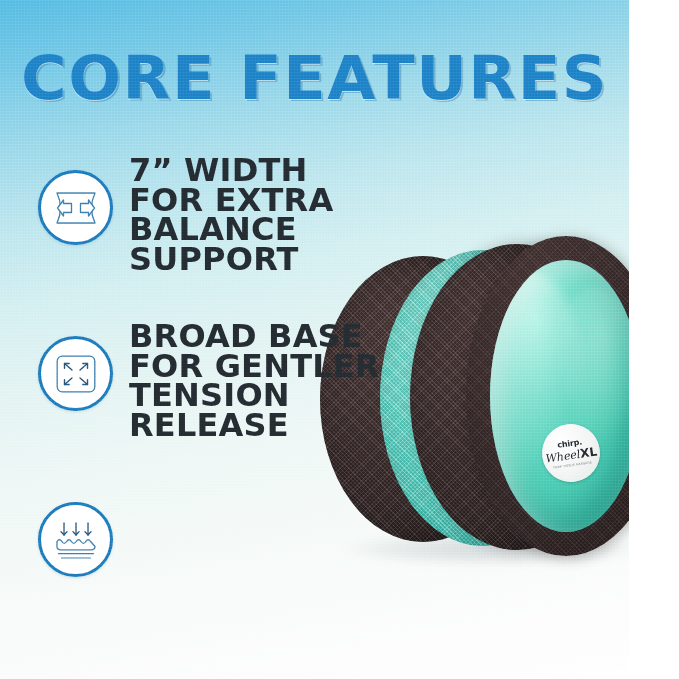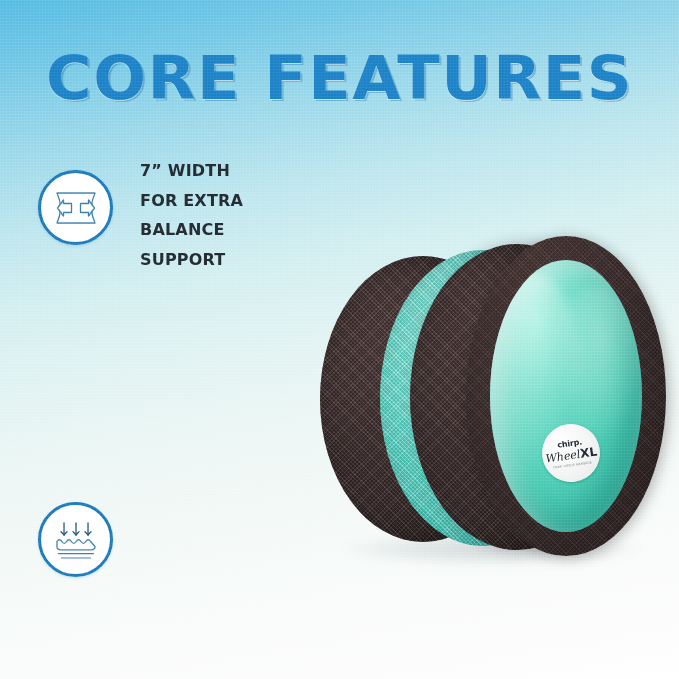--- a/index.html
+++ b/index.html
@@ -9,21 +9,21 @@
   body {
     width: 679px;
     height: 679px;
     overflow: hidden;
     font-family: "Liberation Sans", sans-serif;
     background: #ffffff;
   }
 
   #poster {
     position: relative;
-    width: 679px;
+    width: 629px;
     height: 679px;
     overflow: hidden;
     background:
       linear-gradient(170deg,
         #57bbe3 0%,
         #73c8e6 9%,
         #9ad8ea 19%,
         #bce6ee 29%,
         #d3eff1 39%,
         #e3f4f3 50%,
@@ -88,24 +88,24 @@
     display: flex;
     align-items: center;
     justify-content: center;
     margin-top: 14px;
   }
   #feature-2 .icon-badge { margin-top: 16px; }
 
   .icon-badge svg { display: block; }
 
   .feature-text {
-    margin-left: 27px;
+    margin-left: 16px;
     font-family: "DejaVu Sans", sans-serif;
     font-weight: 700;
-    font-size: 16px;
+    font-size: 32px;
     line-height: 29.5px;
     letter-spacing: .2px;
     color: #242b31;
     text-transform: uppercase;
     white-space: pre-line;
   }
 
   
   #product {
     position: absolute;
@@ -343,20 +343,45 @@
         <path d="M18.5 14.5 L10.5 14.5 L10.5 11 L4.5 19 L10.5 27 L10.5 23.5 L18.5 23.5 Z" fill="#ffffff" stroke="#3b7fae" stroke-width="1.3" stroke-linejoin="round"></path>
         <path d="M27.5 14.5 L35.5 14.5 L35.5 11 L41.5 19 L35.5 27 L35.5 23.5 L27.5 23.5 Z" fill="#ffffff" stroke="#3b7fae" stroke-width="1.3" stroke-linejoin="round"></path>
       </svg>
     </div>
     <div class="feature-text">7” WIDTH
 FOR EXTRA
 BALANCE
 SUPPORT</div>
   </div>
 
+  <div class="feature" id="feature-1">
+    <div class="icon-badge">
+      <svg width="42" height="40" viewBox="0 0 42 40">
+        <rect x="2.2" y="2.2" width="37.6" height="35.6" rx="5" ry="5" fill="#ffffff" stroke="#3b7fae" stroke-width="1.3"></rect>
+
+        <g stroke="#27537a" stroke-width="1.4" fill="none" stroke-linecap="round" stroke-linejoin="round">
+          <path d="M17 16 L9.5 9.5"></path>
+          <path d="M9.5 14.2 L9.5 9.5 L14.2 9.5"></path>
+
+          <path d="M25 16 L32.5 9.5"></path>
+          <path d="M27.8 9.5 L32.5 9.5 L32.5 14.2"></path>
+
+          <path d="M17 24 L9.5 30.5"></path>
+          <path d="M14.2 30.5 L9.5 30.5 L9.5 25.8"></path>
+
+          <path d="M25 24 L32.5 30.5"></path>
+          <path d="M32.5 25.8 L32.5 30.5 L27.8 30.5"></path>
+        </g>
+      </svg>
+    </div>
+    <div class="feature-text">BROAD BASE
+FOR GENTLER
+TENSION
+RELEASE</div>
+  </div>
 
   <div class="feature" id="feature-2">
     <div class="icon-badge">
       <svg width="48" height="42" viewBox="0 0 48 42">
         <g stroke="#27537a" stroke-width="1.35" fill="none" stroke-linecap="round" stroke-linejoin="round">
 
           <path d="M12 4 L12 16"></path>
             <path d="M9 12.6 L12 16 L15 12.6"></path>
           <path d="M24 4 L24 16"></path>
             <path d="M21 12.6 L24 16 L27 12.6"></path>

